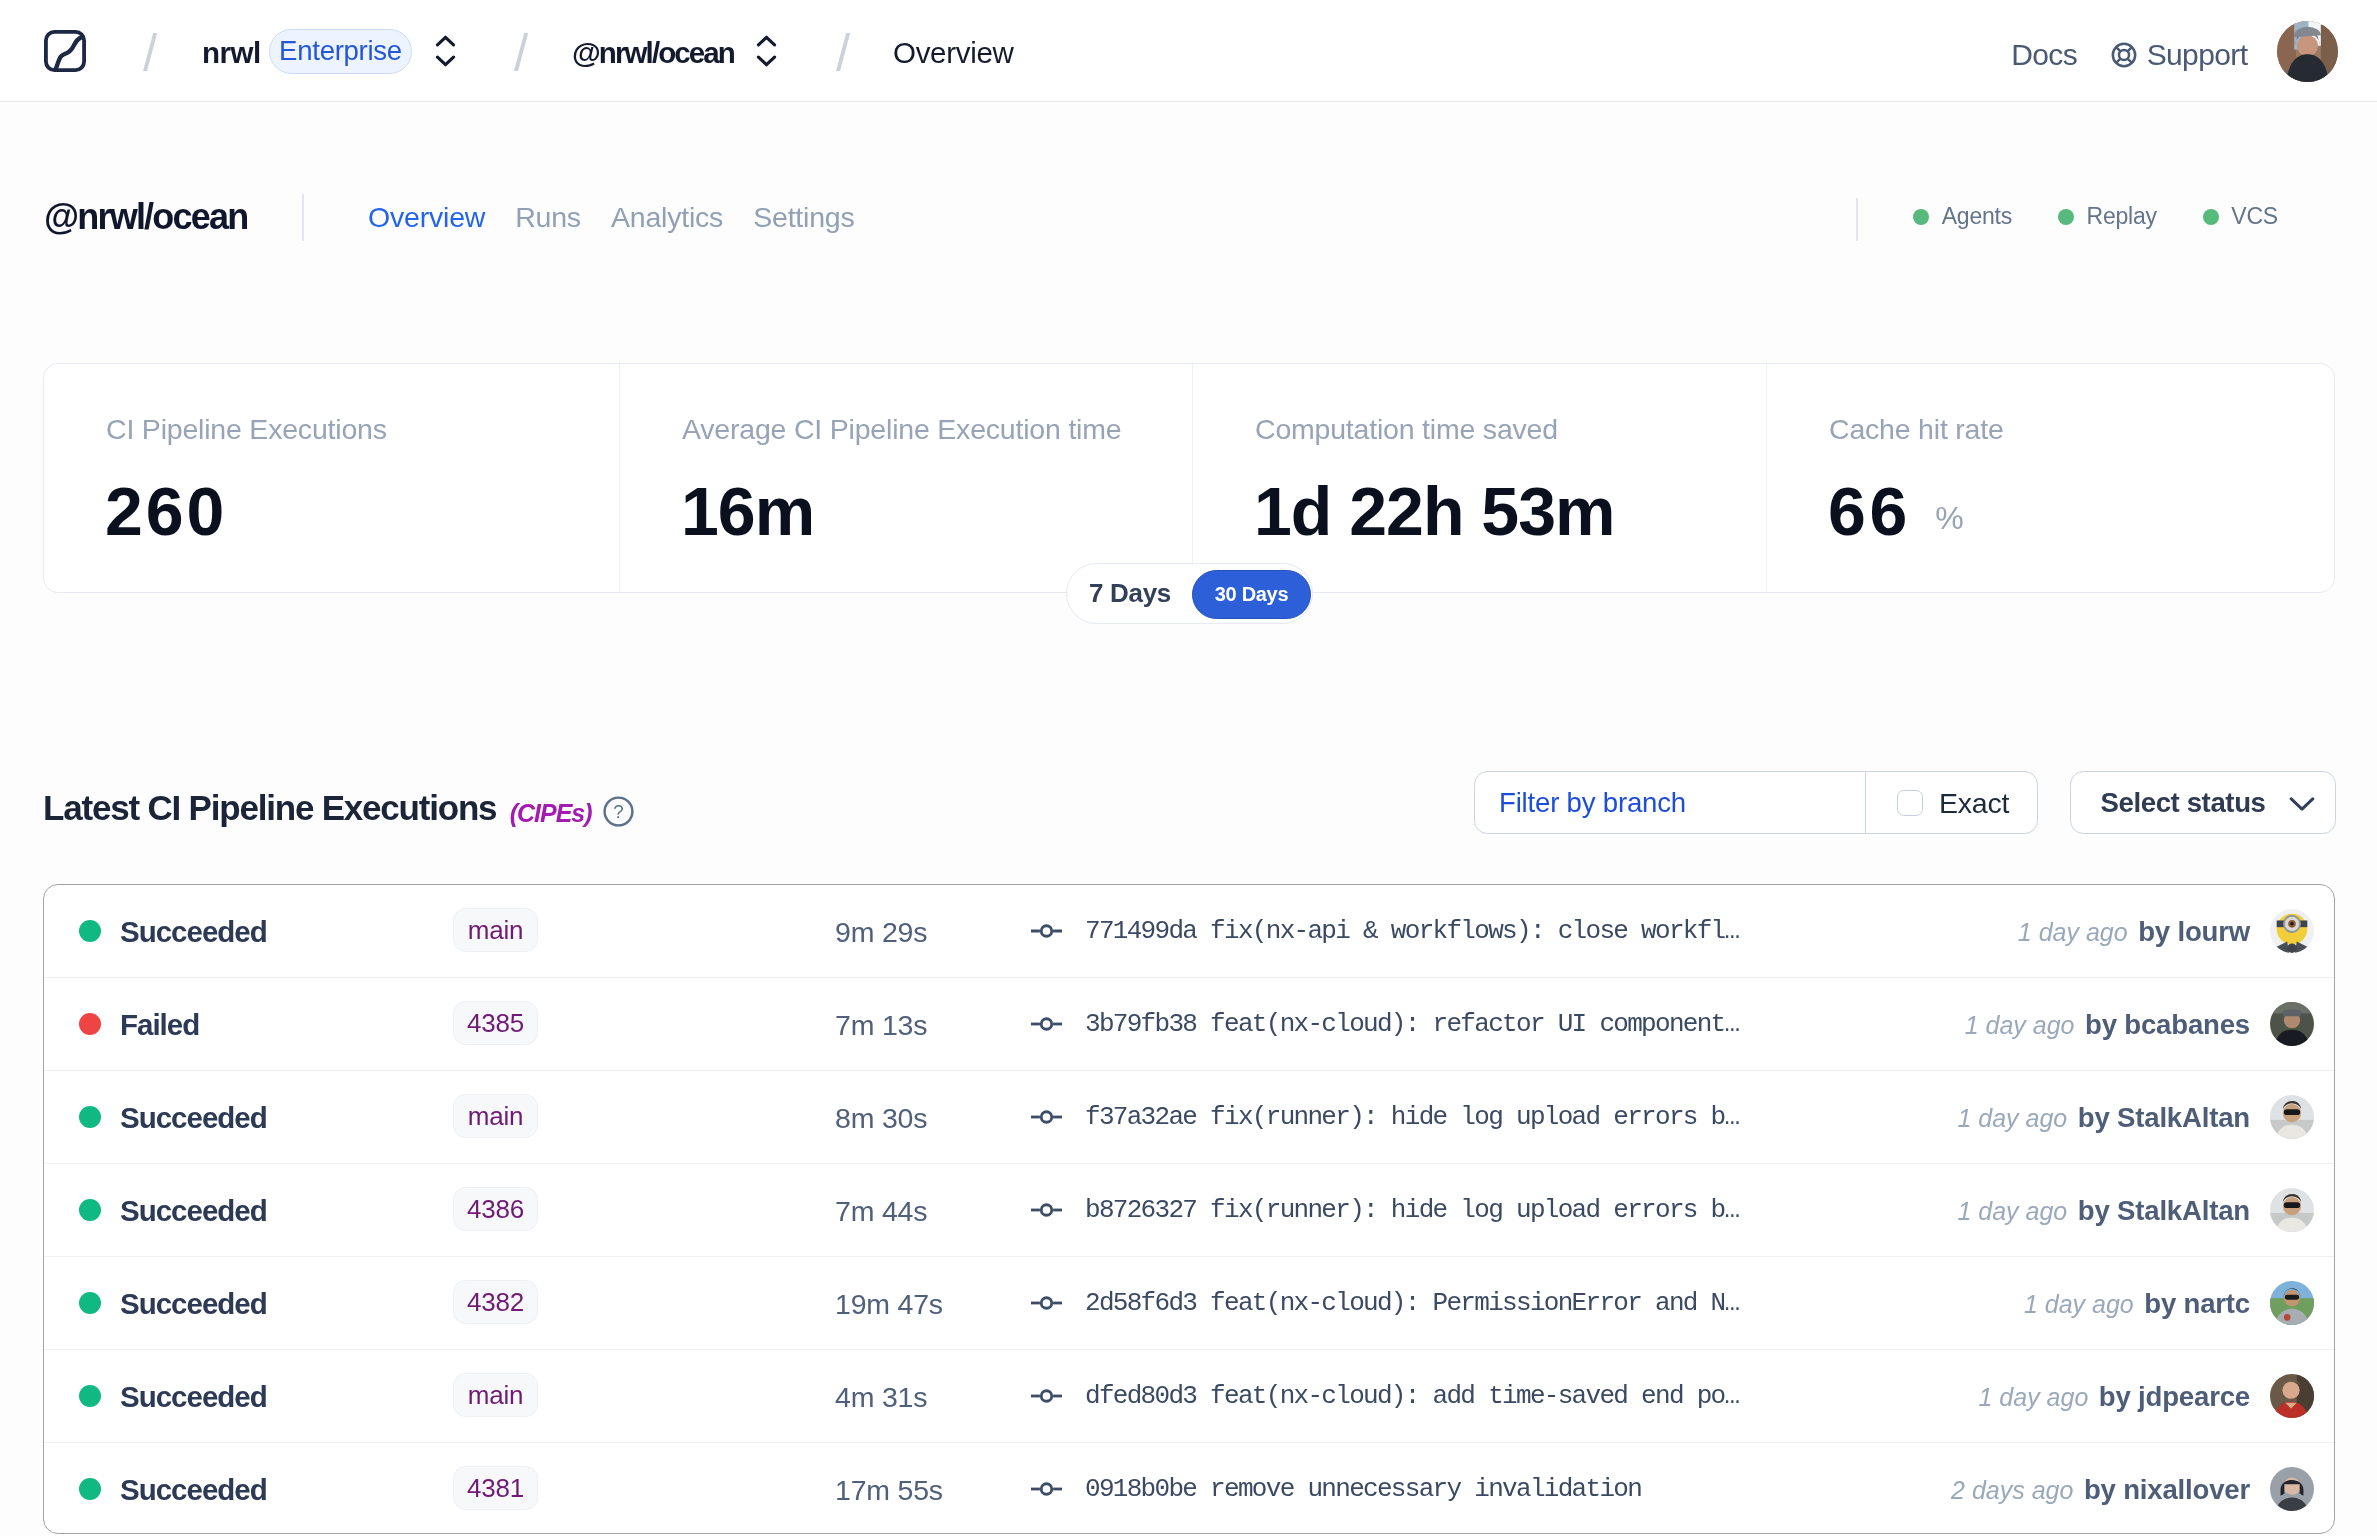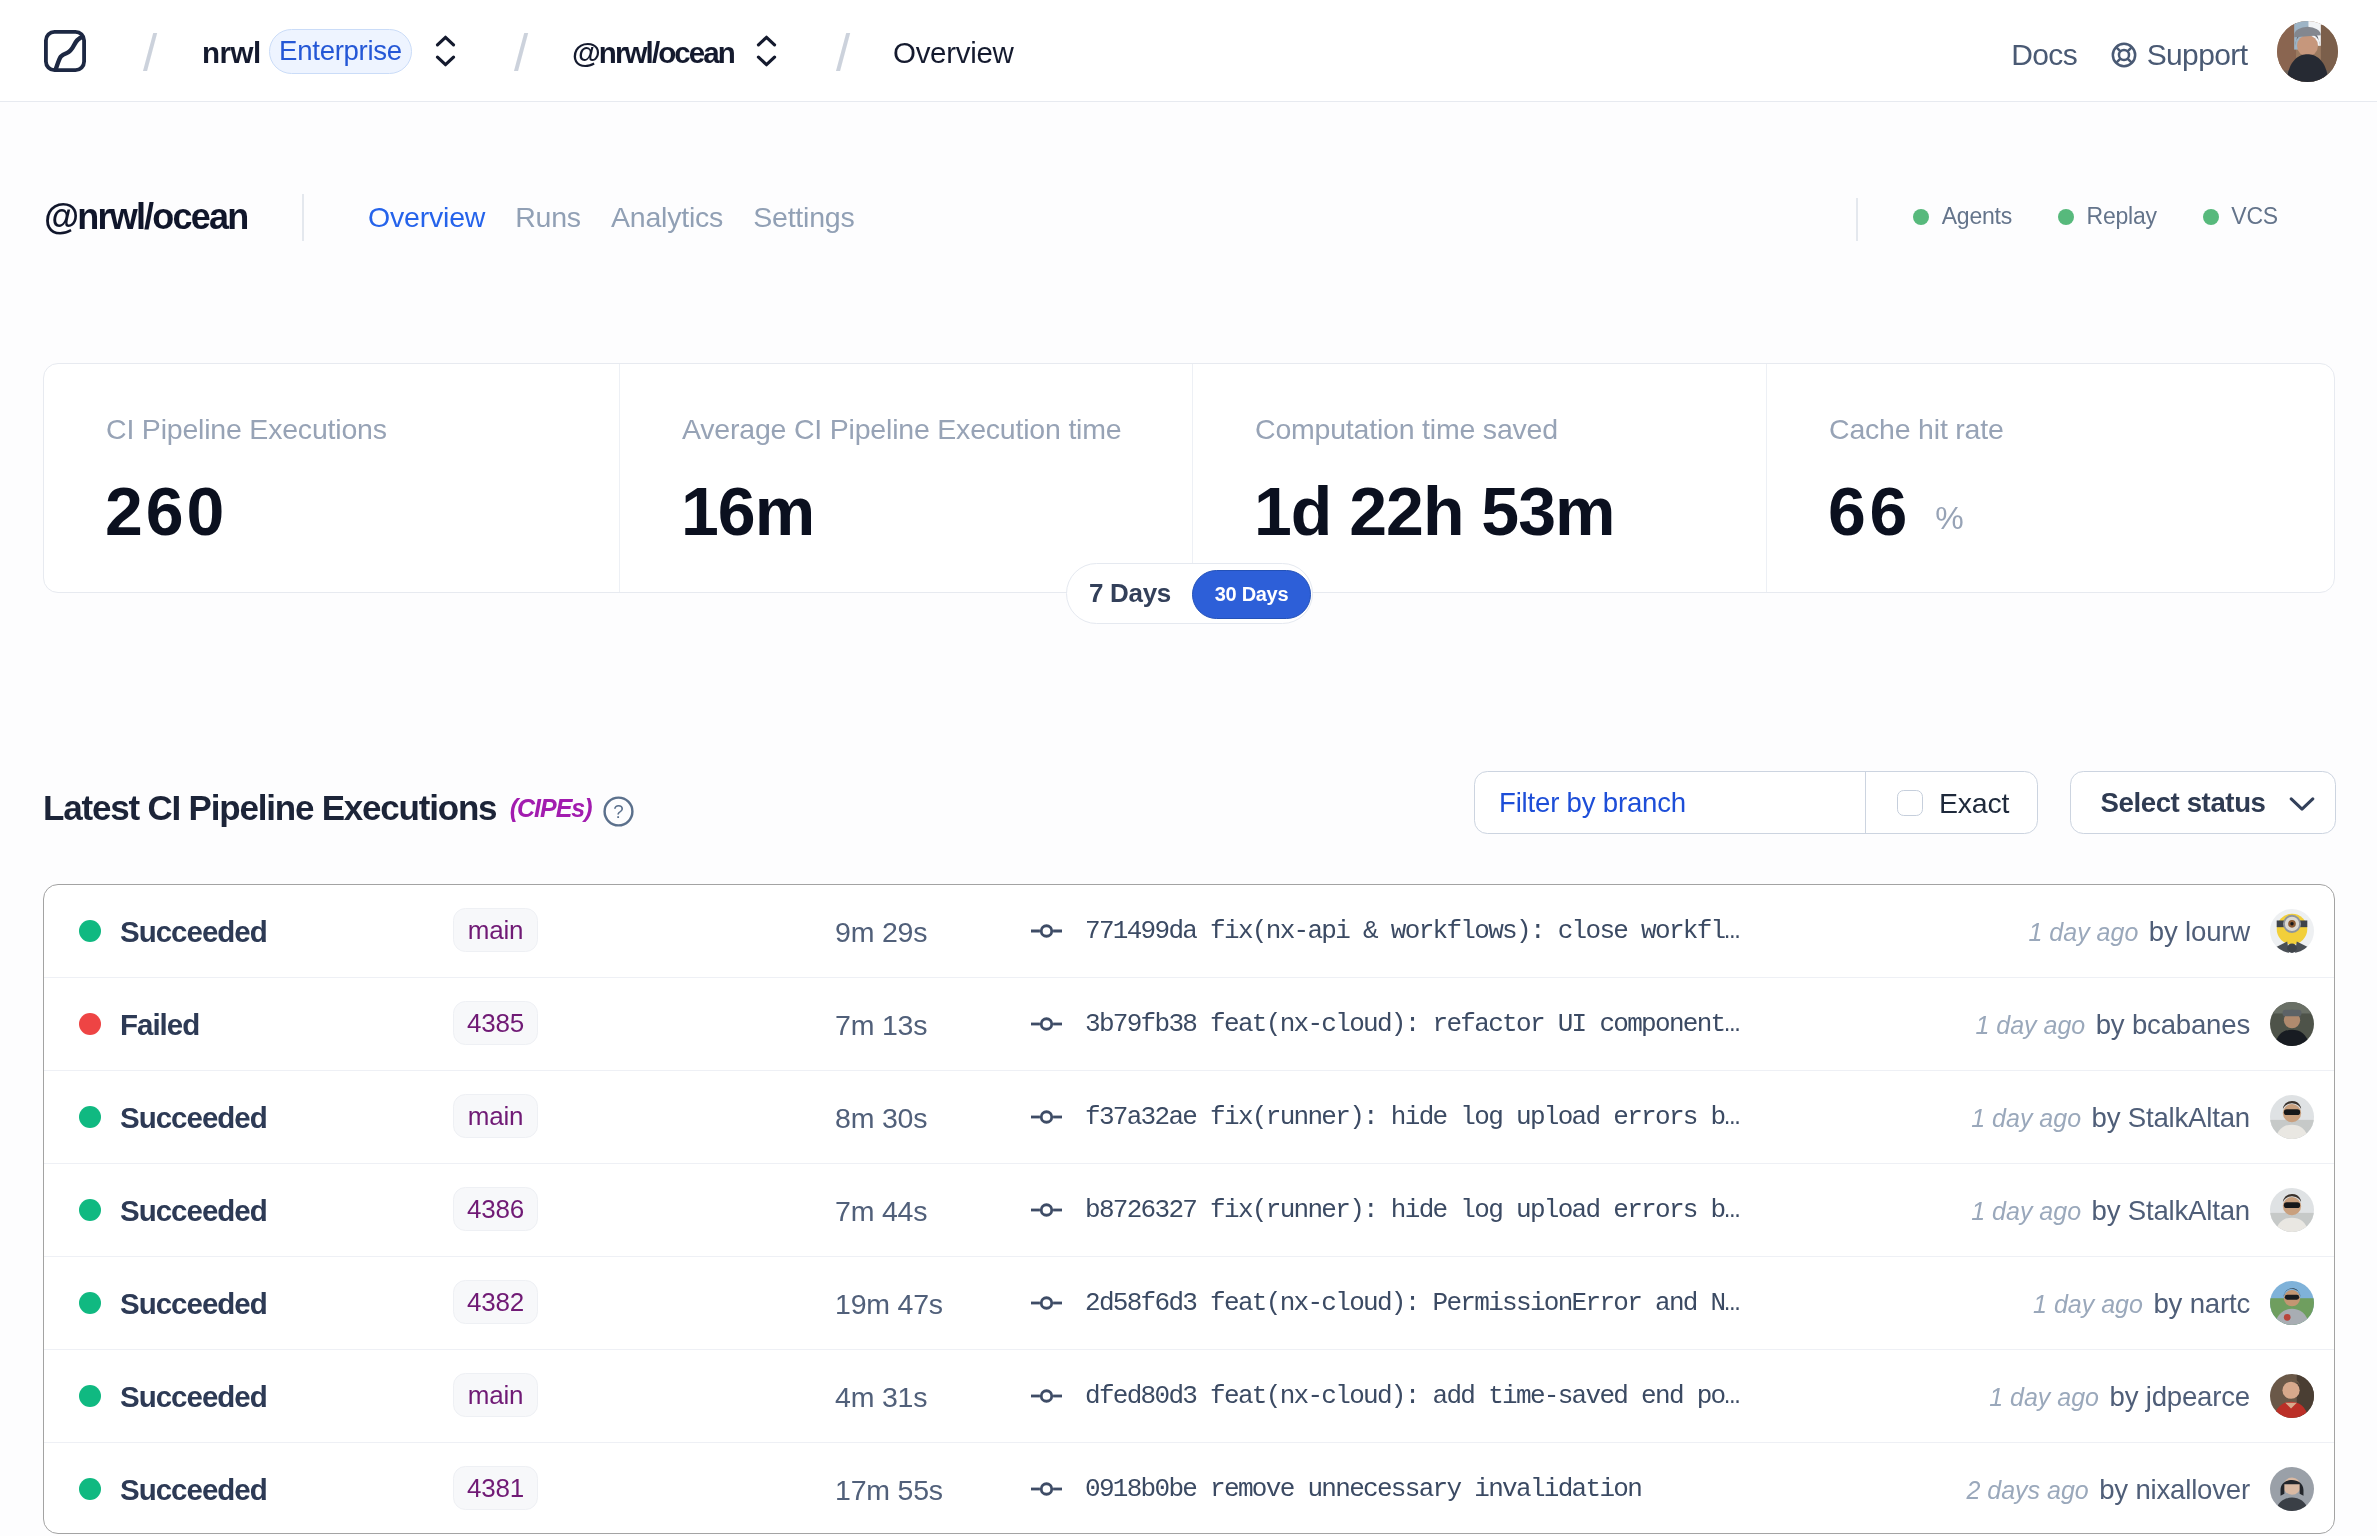--- a/index.html
+++ b/index.html
@@ -31,21 +31,21 @@
 .slabel { position:absolute; left:62px; top:49px; font-size:28.5px; color:#97a3b6; letter-spacing:-0.2px; } 
 .svalpos { position:absolute; left:61px; top:99px; height:95px; display:flex; align-items:center; font-size:68px; font-weight:700; color:#0b101f; letter-spacing:-1px; }
 .pct { font-size:32px; font-weight:400; color:#97a3b6; margin-left:24px; position:relative; top:7.6px; }
 
 
 .toggle { position:absolute; left:1066px; top:563px; width:247px; height:61px; background:#fff; border:1px solid #e5e9f0; border-radius:31px; display:flex; align-items:center; }
 .t7 { width:126px; text-align:center; font-size:26px; font-weight:700; letter-spacing:-0.3px; color:#33405a; }
 .t30 { position:absolute; left:125px; top:5.7px; width:119px; height:49px; background:#2d5fd8; border:1.9px solid #2351b8; border-radius:25px; color:#fff; font-size:20px; font-weight:700; letter-spacing:-0.3px; display:flex; align-items:center; justify-content:center; }
 
 
-.sechead { position:absolute; left:43px; top:788px; display:flex; align-items:center; }
+.sechead { position:absolute; left:43px; top:788px; display:flex; align-items:flex-end; }
 .sechead h2 { font-size:35px; font-weight:700; letter-spacing:-1.2px; color:#1c2438; }
 .cipes { font-size:25px; font-style:italic; font-weight:700; letter-spacing:-1px; color:#a21caf; margin-left:13.3px; }
 
 .filterbox { position:absolute; left:1474px; top:771px; width:564px; height:63px; background:#fff; border:1px solid #ccd4e0; border-radius:13.3px; display:flex; align-items:center; }
 .fb-ph { margin-left:24px; font-size:27.6px; color:#1d4ed8; letter-spacing:-0.2px; }
 .fb-div { position:absolute; left:390px; top:0; width:1px; height:61px; background:#ccd4e0; }
 .fb-check { position:absolute; left:422px; top:18px; width:26px; height:26px; border:1.9px solid #c6cfdc; border-radius:6.7px; background:#fff; }
 .fb-exact { position:absolute; left:464px; top:15px; font-size:28.5px; color:#1e293b; letter-spacing:-0.2px; }
 .selstatus { position:absolute; left:2070px; top:771px; width:266px; height:63px; background:#fff; border:1px solid #ccd4e0; border-radius:13.3px; display:flex; align-items:center; }
 .ss-txt { margin-left:29.5px; font-size:27.6px; font-weight:700; letter-spacing:-0.4px; color:#2f3b52; }
@@ -57,21 +57,21 @@
 .dot { position:absolute; left:35px; top:35px; width:22px; height:22px; border-radius:50%; background:#10b981; }
 .dot.red { background:#ee4444; }
 .rstatus { position:absolute; left:76px; top:30px; font-size:29.5px; font-weight:700; letter-spacing:-1px; color:#2d3a55; }
 .chipwrap { position:absolute; left:365px; width:173px; top:23px; display:flex; justify-content:center; }
 .chip { height:44px; padding:0 13.3px; background:#f7f8fa; border:1px solid #eef0f4; border-radius:12.4px; font-size:26px; color:#701a75; display:flex; align-items:center; letter-spacing:-0.2px; }
 .dur { position:absolute; left:791px; top:31px; font-size:28.5px; color:#51607a; letter-spacing:-0.2px; }
 .gicon { position:absolute; left:987px; top:30px; }
 .commit { position:absolute; left:1041px; top:31px; font-family:"Liberation Mono", monospace; font-size:26px; letter-spacing:-1.7px; color:#3b4a63; }
 .rright { position:absolute; right:84px; top:31px; display:flex; align-items:baseline; }
 .ago { font-size:25px; font-style:italic; color:#9aa8bb; }
-.byname { font-size:27.6px; color:#4f5e78; margin-left:10.5px; letter-spacing:-0.2px; }
+.byname { font-size:27.6px; color:#4f5e78; margin-left:10.5px; letter-spacing:-0.2px;font-weight:bold; }
 .rav { position:absolute; right:20px; top:24px; width:44px; height:44px; border-radius:50%; overflow:hidden; }
 </style>
 </head>
 <body>
 <div class="page">
 
   <div class="topbar">
     <svg class="abs" style="left:44px; top:29.5px;" width="42" height="42" viewBox="0 0 44 44">
       <rect x="2" y="2" width="40" height="40" rx="9" fill="none" stroke="#1d2843" stroke-width="4"></rect>
       <path d="M12 42 C 17 28, 16 27, 24 24 C 33 20.5, 30 10, 41 7" fill="none" stroke="#1d2843" stroke-width="4.5"></path>

